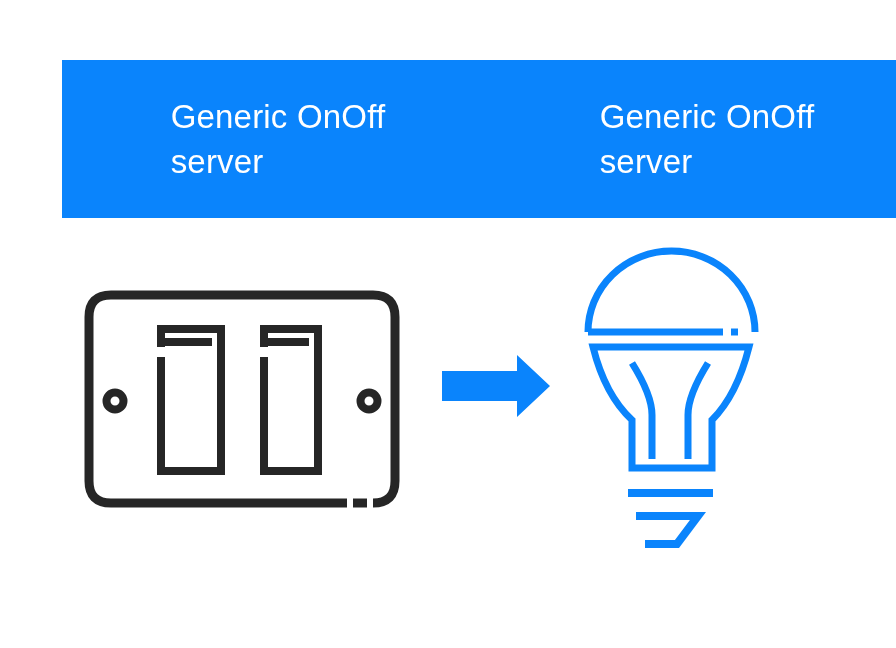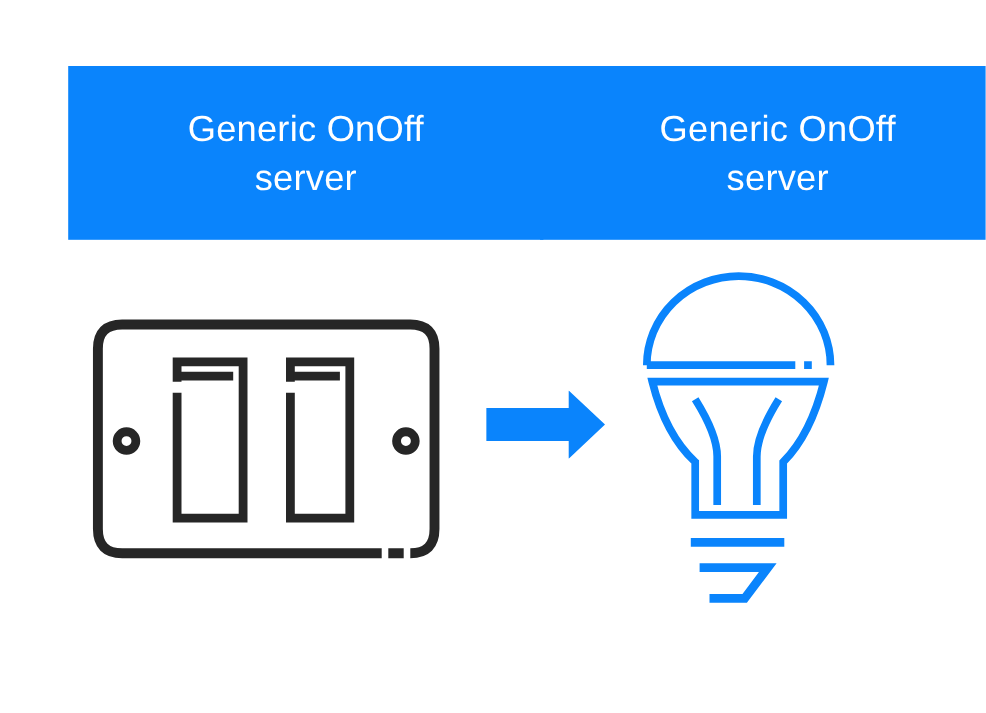--- a/index.html
+++ b/index.html
@@ -17,21 +17,21 @@
   }
   .server-box {
     position: absolute;
     top: 60px;
     width: 432px;
     height: 158px;
     background: var(--box-fill, #0a84fc);
     display: flex;
     align-items: center;
     justify-content: center;
-    text-align: center;
+    text-align: left;
   }
   .server-box.left  { left: 62px; }
   .server-box.right { left: 491px; }
   .box-label {
     color: var(--box-text, #ffffff);
     font-size: 33px;
     line-height: 45px;
     font-weight: 400;
     letter-spacing: 0.2px;
   }

